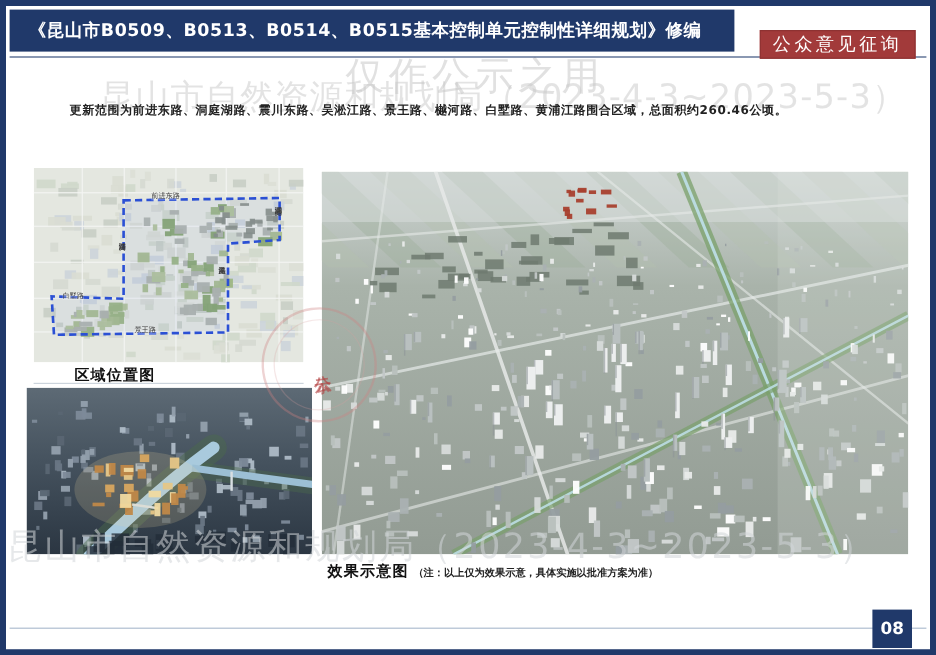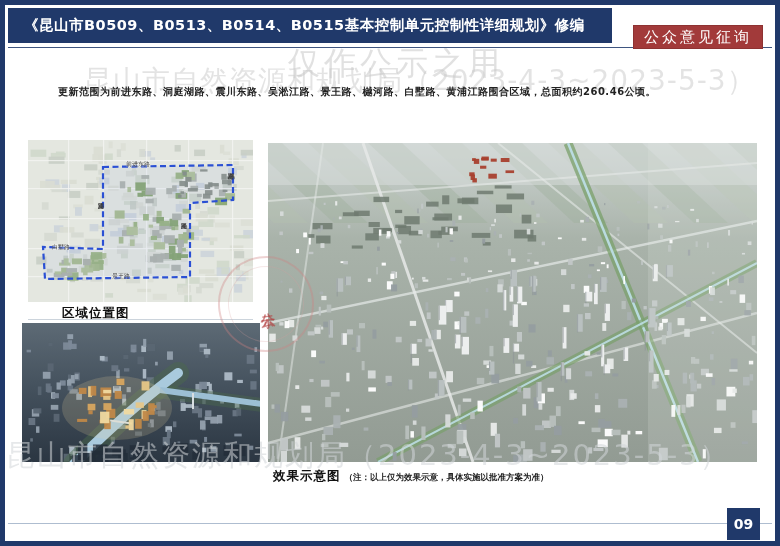--- a/index.html
+++ b/index.html
@@ -1027,14 +1027,14 @@
         <rect x="202.5828234939836" y="31.504513900727034" width="4.374218583339825" height="5.472868285141885" fill="#a8402e" opacity="0.95"></rect>
         <rect x="232.7460209648125" y="15.011167472228408" width="8.727008087327704" height="4.016560481861234" fill="#a8402e" opacity="0.95"></rect>
         <rect x="380" y="0" width="109" height="319" fill="#e3e7e5" opacity="0.18"></rect>
       </svg>
   </div>
   <div class="cap cap-main">
     <span class="cap-title">效果示意图</span><span class="cap-note">（注：以上仅为效果示意，具体实施以批准方案为准）</span>
   </div>
 
   <div class="footer-line"></div>
-  <div class="page-num">09</div>
+  <div class="page-num">08</div>
 </div>
 
 </body></html>

